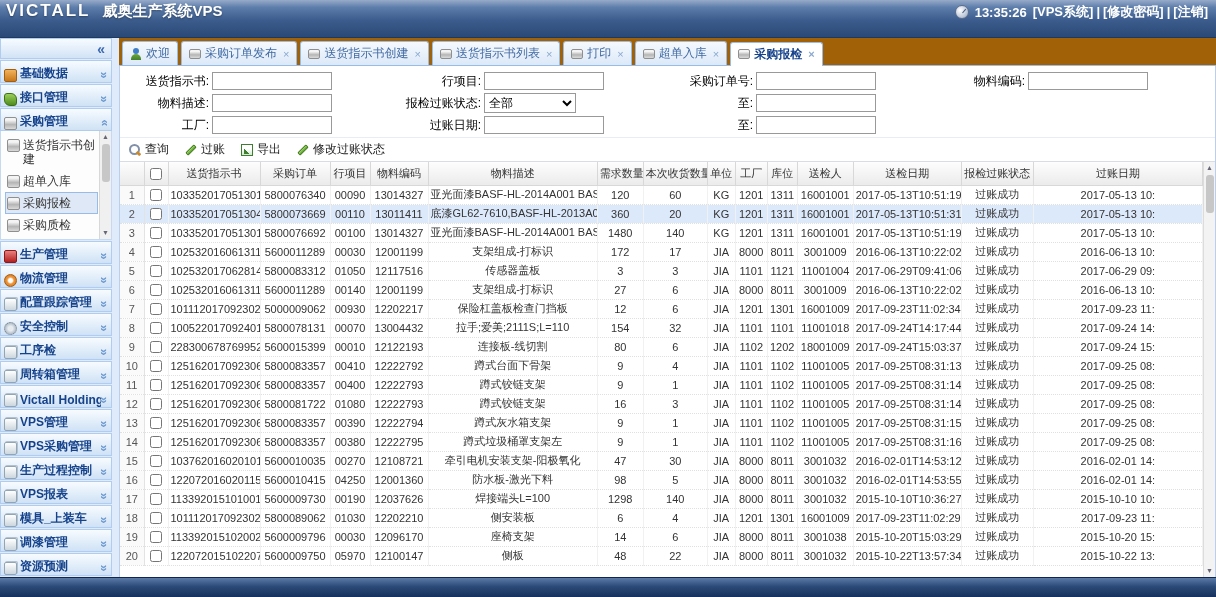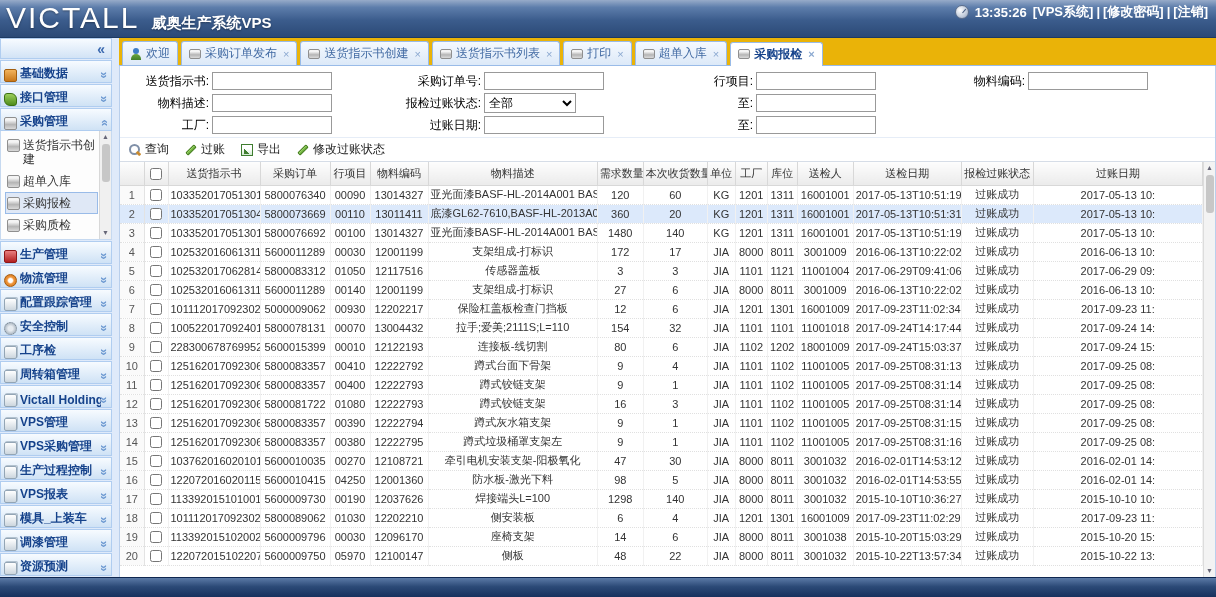--- a/index.html
+++ b/index.html
@@ -5,21 +5,21 @@
 * { box-sizing:border-box; }
 html,body { margin:0; padding:0; width:1216px; height:597px; overflow:hidden;
   font-family:"Liberation Sans","DejaVu Sans",sans-serif; background:#dfeafa; font-size:12px; }
 .app { display:flex; flex-direction:column; height:597px; }
 
 
 .hdr { flex:0 0 38px; position:relative; color:#fff;
   background:linear-gradient(#97abc9 0%,#5d7dab 20%,#3b5c8c 55%,#2b4976 100%);
   border-bottom:1px solid #1d3a63; }
 .logo { position:absolute; left:6px; top:1px; display:flex; align-items:baseline; }
-.logo-main { font-size:30px; font-weight:normal; letter-spacing:2px; text-shadow:0 1px 2px rgba(0,0,0,.35); }
+.logo-main { font-size:17px; font-weight:bold; letter-spacing:2px; text-shadow:0 1px 2px rgba(0,0,0,.35); }
 .logo-sub { font-size:15px; font-weight:bold; margin-left:12px; text-shadow:0 1px 2px rgba(0,0,0,.35); }
 .hdr-right { position:absolute; right:8px; top:3px; text-align:right; }
 .hdr-line1 { font-weight:bold; font-size:13px; display:flex; gap:6px; align-items:center; justify-content:flex-end; }
 .clock-icon { width:14px; height:14px; border-radius:50%; display:inline-block; position:relative;
   background:radial-gradient(circle at 35% 35%, #ffffff, #bcc7d8 65%, #8b99b0); border:1px solid #5e6f8c; }
 .clock-icon::after { content:""; position:absolute; left:6px; top:2px; width:1px; height:5px; background:#44597e;
   transform-origin:bottom; transform:rotate(40deg); }
 .hdr-link { color:#fff; text-decoration:none; }
 .lsep { margin:0 3px; }
 .hdr-line2 { margin-top:2px; color:#eaf0fb; font-size:12px; }
@@ -56,21 +56,21 @@
 .subitem.sel { background:#dfe8f6; border-color:#99bbe8; }
 .sub-sb { position:absolute; right:0; top:0; bottom:0; width:12px; background:#f0f0f0; border-left:1px solid #d8d8d8;
   display:flex; flex-direction:column; align-items:center; }
 .sb-btn { font-size:7px; color:#667; height:12px; line-height:12px; cursor:pointer; }
 .sb-thumb { width:8px; flex:0 0 38px; background:#c7c7c7; border-radius:3px; margin:1px 0; }
 .sb-spacer { flex:1; }
 .sidebar-fill { flex:1; }
 
 
 .content { flex:1; display:flex; flex-direction:column; min-width:0; background:#fff; }
-.tabstrip { flex:0 0 27px; background:#eab308; display:flex; align-items:flex-end; gap:3px;
+.tabstrip { flex:0 0 27px; background:#a16207; display:flex; align-items:flex-end; gap:3px;
   padding:3px 3px 0; border-bottom:1px solid #99bbe8; }
 .tab { display:flex; align-items:center; gap:4px; border:1px solid #99bbe8; border-bottom:none;
   border-radius:3px 3px 0 0; background:linear-gradient(#f5f9fe,#dce9f8); padding:3px 7px; font-size:12px;
   color:#416aa3; cursor:pointer; white-space:nowrap; height:24px; }
 .tab.active { background:#fff; color:#15428b; font-weight:bold; margin-bottom:-1px; padding-bottom:4px; }
 .tab-close { color:#8aa8d0; font-size:11px; margin-left:2px; }
 .tab .micon { width:12px; height:10px; flex-basis:12px; }
 .icon-person { width:12px; height:12px; position:relative; display:inline-block; }
 .icon-person::before { content:""; position:absolute; left:3px; top:0; width:6px; height:6px; border-radius:50%; background:#3f7ec7; }
 .icon-person::after { content:""; position:absolute; left:1px; top:6px; width:10px; height:6px;
@@ -298,25 +298,25 @@
           </div>
         </div>
       <div class="panel">
         <div class="form">
             <div class="frow">
               <div class="fcell">
                 <label class="flabel">送货指示书:</label>
                 <input class="finput" type="text" value="" style="">
               </div>
               <div class="fcell">
+                <label class="flabel">行项目:</label>
+                <input class="finput" type="text" value="" style="">
+              </div>
+              <div class="fcell">
                 <label class="flabel">采购订单号:</label>
-                <input class="finput" type="text" value="" style="">
-              </div>
-              <div class="fcell">
-                <label class="flabel">行项目:</label>
                 <input class="finput" type="text" value="" style="">
               </div>
               <div class="fcell">
                 <label class="flabel">物料编码:</label>
                 <input class="finput" type="text" value="" style="">
               </div>
             </div>
             <div class="frow">
               <div class="fcell">
                 <label class="flabel">物料描述:</label>

